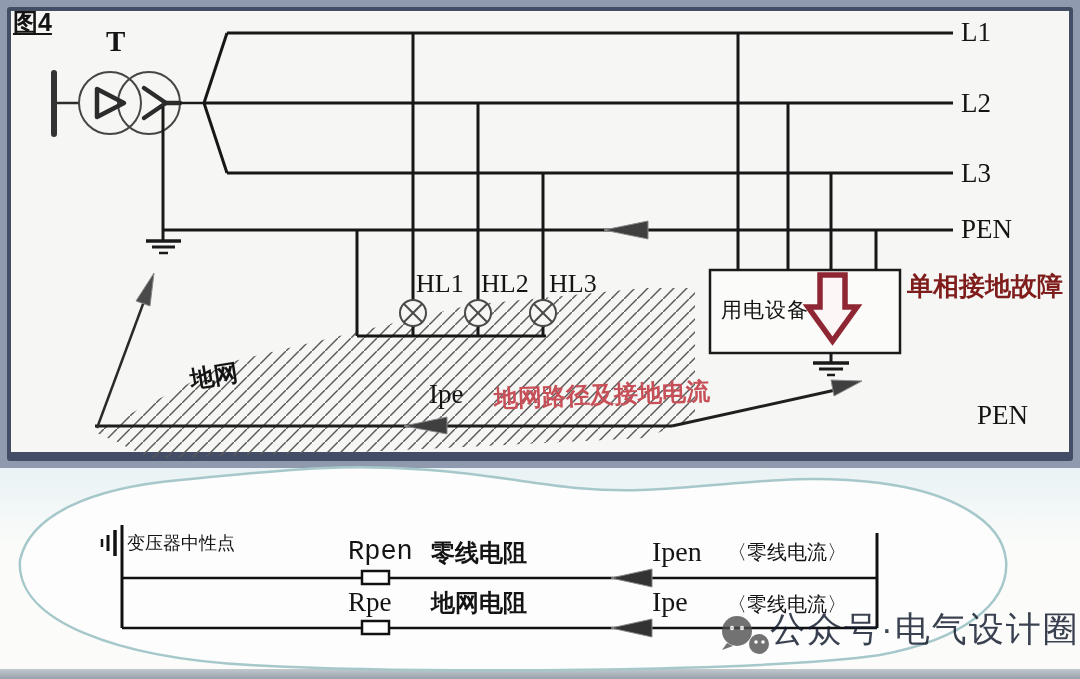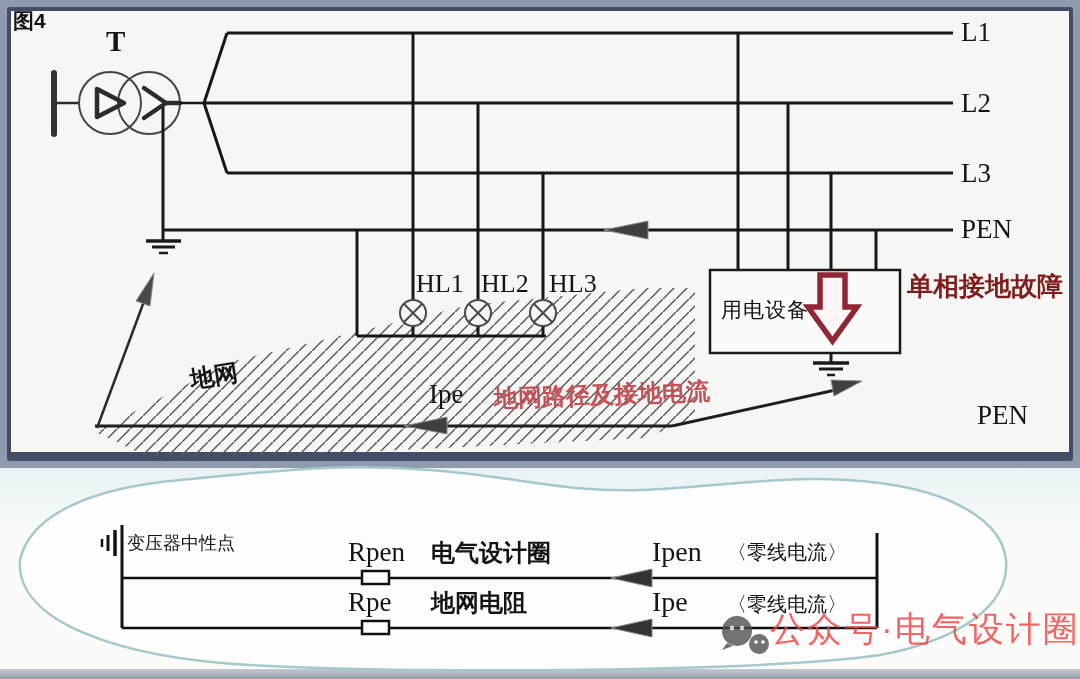--- a/index.html
+++ b/index.html
@@ -9,42 +9,42 @@
   .top-panel{position:absolute;left:7px;top:7px;width:1066px;height:454px;box-sizing:border-box;
              background:#f6f7f4;border:4px solid #444d66;border-bottom-width:9px;border-radius:3px;}
   .bottom-section{position:absolute;left:0;top:468px;width:1080px;height:211px;
              background:linear-gradient(180deg,#e9f2f4 0%,#fbfcfa 38%,#fbfcfa 100%);}
   .bottom-strip{position:absolute;left:0;top:669px;width:1080px;height:10px;
              background:linear-gradient(180deg,#c2c9cf,#97a0a9);}
   svg.overlay{position:absolute;left:0;top:0;width:1080px;height:679px;}
   .lbl{position:absolute;color:#141414;white-space:nowrap;line-height:1;}
   .serif{font-family:"Liberation Serif",serif;}
   .cjk-bold{font-weight:700;}
-  .fig-label{left:13px;top:10px;font-size:21px;font-weight:700;}
+  .fig-label{left:13px;top:10px;font-size:25px;font-weight:700;text-decoration:underline;}
   .t-label{left:106px;top:27px;font-size:29px;font-weight:600;}
   .line-lbl{font-size:27px;}
   .l1{left:961px;top:19px;} .l2{left:961px;top:90px;} .l3{left:961px;top:160px;} .lpen{left:961px;top:216px;}
   .neutral-current{left:570px;top:193px;font-size:25px;}
   .hl{font-size:26px;}
   .hl1{left:416px;top:271px;} .hl2{left:481px;top:271px;} .hl3{left:549px;top:271px;font-family:Liberation Serif, serif;}
   .equip{left:721px;top:299px;font-size:21px;font-weight:500;letter-spacing:1px;}
   .fault{left:907px;top:273px;font-size:26px;color:#7f1d1d;}
   .mesh{left:190px;top:364px;font-size:24px;transform:rotate(-9deg);}
   .ipe-top{left:429px;top:381px;font-size:27px;}
   .path-lbl{left:494px;top:383px;font-size:24px;color:#c74f57;transform:rotate(-2deg);}
   .pen-corner{left:977px;top:402px;font-size:27px;}
   .neutral-point{left:127px;top:534px;font-size:18px;font-weight:500;}
   .r-sym{font-size:27px;} .i-sym{font-size:28px;}
-  .rpen{left:348px;top:539px;} .rpe{left:348px;top:589px;}
+  .rpen{left:348px;top:539px;font-family:Liberation Mono, monospace;} .rpe{left:348px;top:589px;}
   .rname{font-size:24px;}
   .rname1{left:431px;top:541px;} .rname2{left:431px;top:591px;}
   .ipen-b{left:652px;top:538px;} .ipe-b{left:652px;top:588px;}
   .iname{font-size:20px;font-weight:500;}
   .iname1{left:727px;top:542px;} .iname2{left:727px;top:594px;}
-  .watermark-text{left:770px;top:611px;font-size:35px;color:#ef4444;opacity:.82;letter-spacing:2px;font-weight:500;}
+  .watermark-text{left:770px;top:611px;font-size:35px;color:#0f172a;opacity:.82;letter-spacing:2px;font-weight:500;}
 </style>
 </head>
 <body>
 
 <div class="stage">
 
   <div class="top-frame"></div>
   <div class="top-panel"></div>
   <div class="bottom-section"></div>
   <div class="bottom-strip"></div>
@@ -186,21 +186,21 @@
   <div class="lbl equip">用电设备</div>
   <div class="lbl fault cjk-bold">单相接地故障</div>
   <div class="lbl mesh cjk-bold">地网</div>
   <div class="lbl ipe-top serif">Ipe</div>
   <div class="lbl path-lbl cjk-bold">地网路径及接地电流</div>
   <div class="lbl pen-corner serif">PEN</div>
 
   <div class="lbl neutral-point">变压器中性点</div>
 
   <div class="lbl r-sym serif rpen">Rpen</div>
-  <div class="lbl rname cjk-bold rname1">电气设计圈</div>
+  <div class="lbl rname cjk-bold rname1">零线电阻</div>
   <div class="lbl i-sym serif ipen-b">Ipen</div>
   <div class="lbl iname iname1">〈零线电流〉</div>
 
   <div class="lbl r-sym serif rpe">Rpe</div>
   <div class="lbl rname cjk-bold rname2">地网电阻</div>
   <div class="lbl i-sym serif ipe-b">Ipe</div>
   <div class="lbl iname iname2">〈零线电流〉</div>
 
   <div class="lbl watermark-text">公众号·电气设计圈</div>
 

